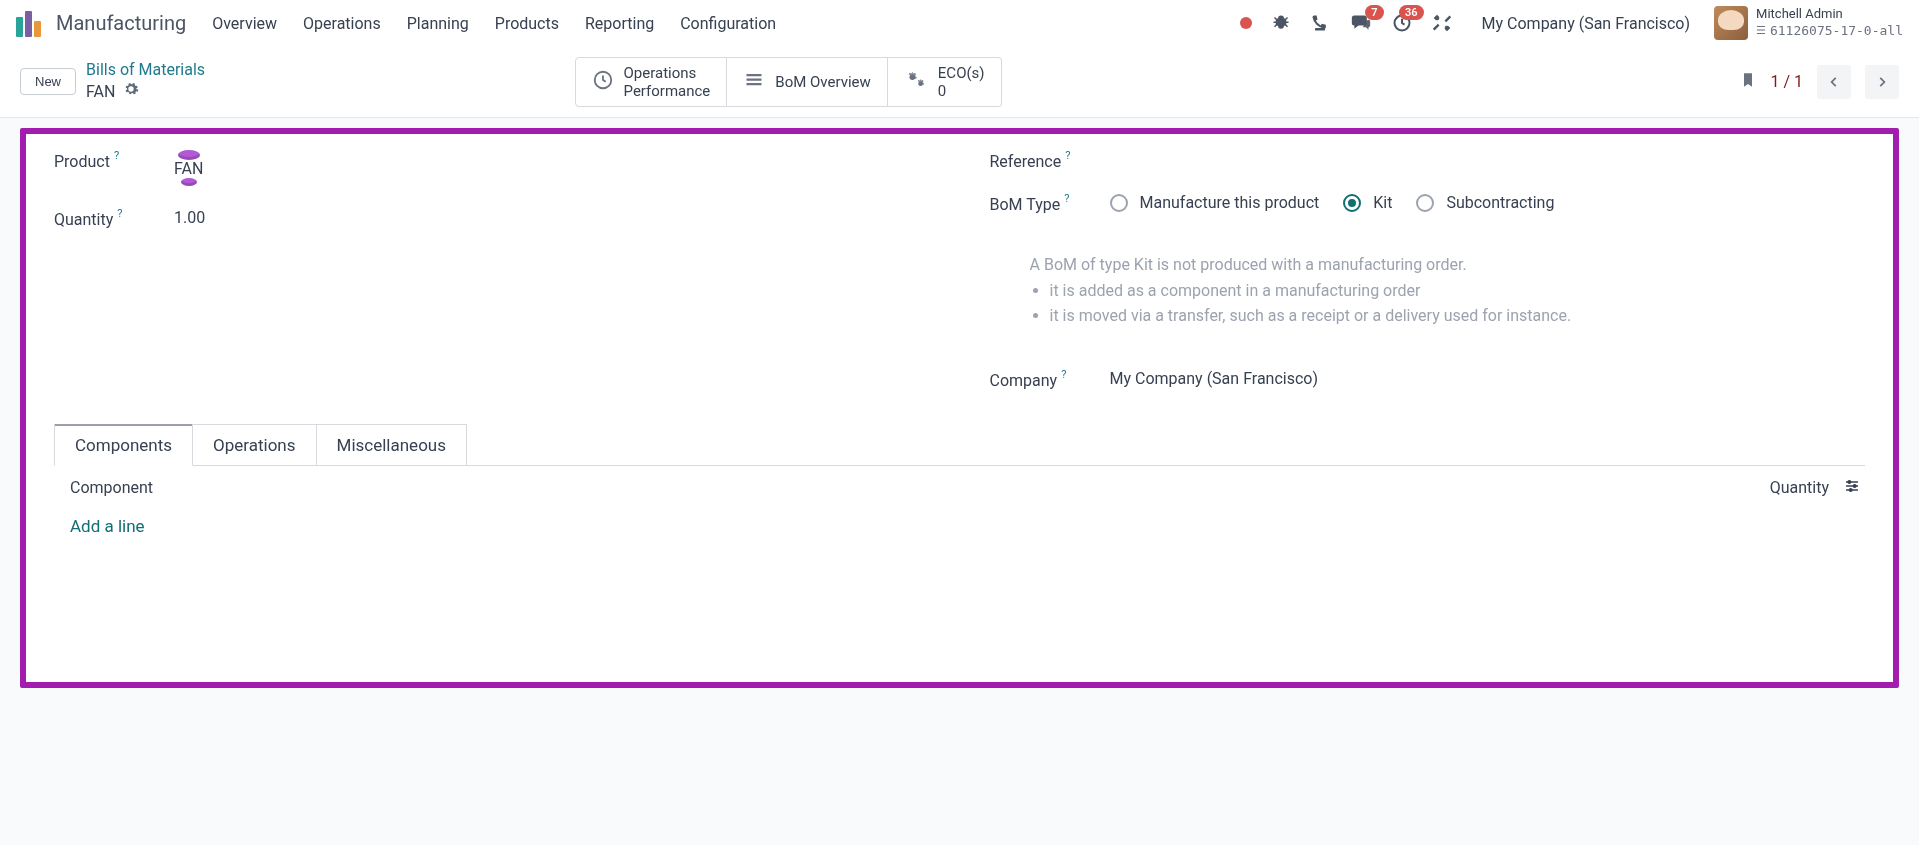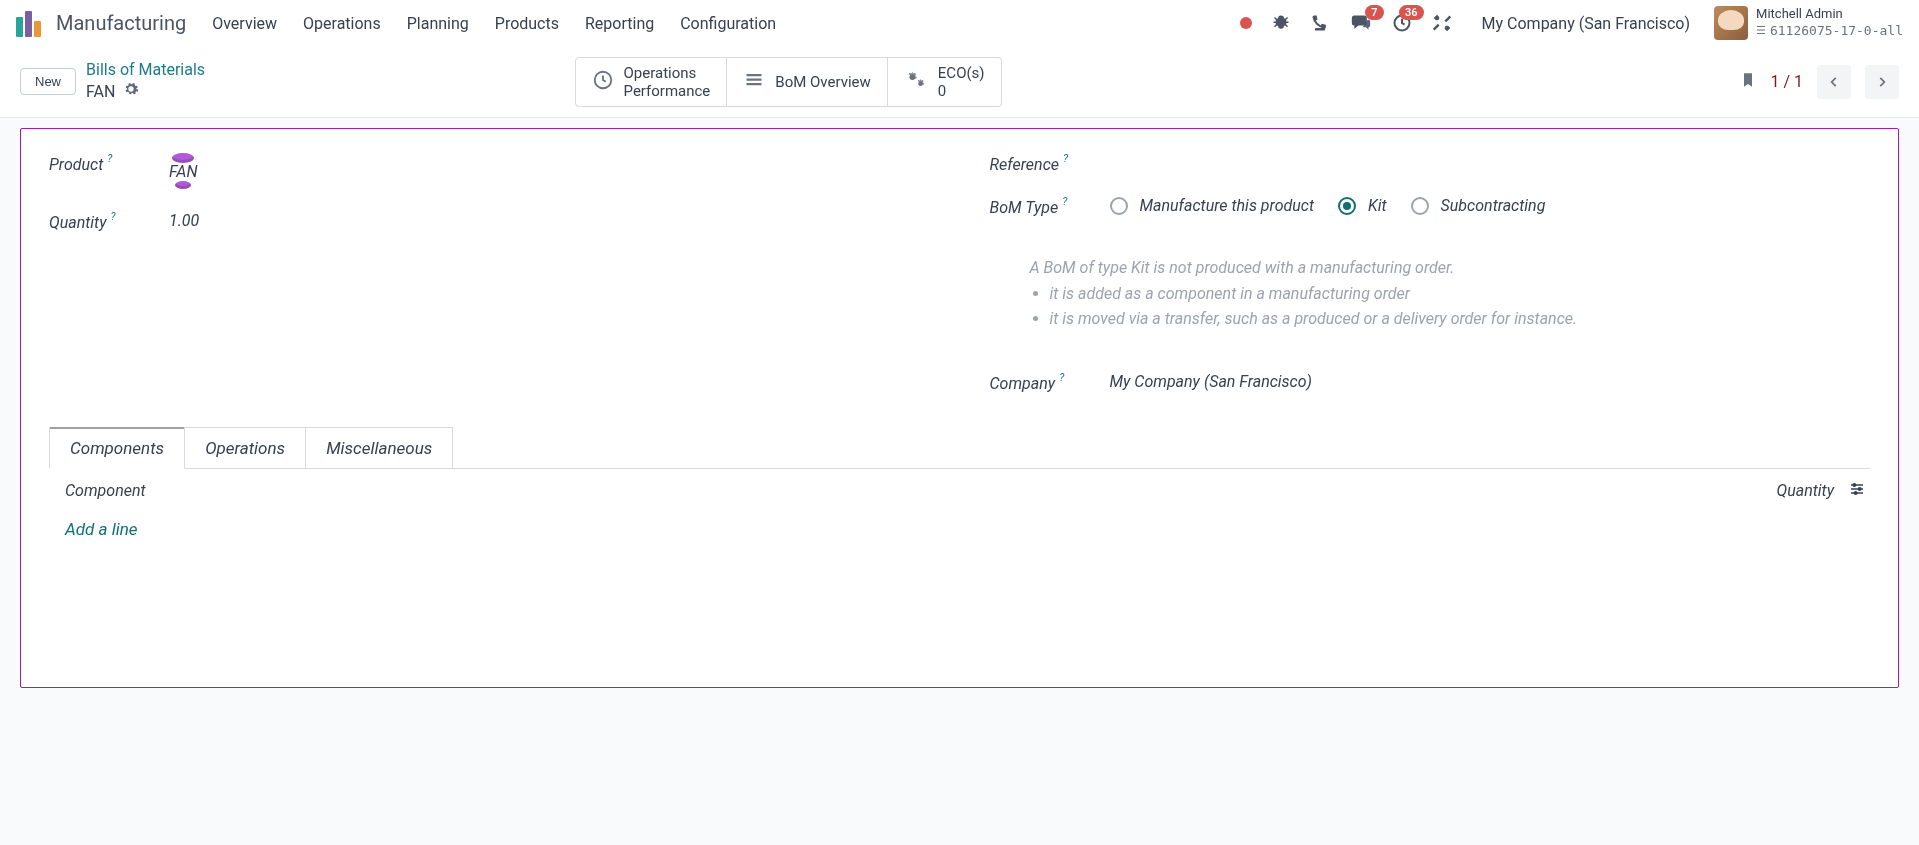--- a/index.html
+++ b/index.html
@@ -118,26 +118,25 @@
     width: 34px; height: 34px; display:flex; align-items:center; justify-content:center;
     background:#f3f4f6; color:#6b7280; cursor:pointer; border-radius:3px;
   }
 
   
   .sheet-wrap { padding: 10px 20px 0 20px; height: calc(845px - 46px - 72px); overflow:auto; }
   .sheet-wrap::-webkit-scrollbar { width:10px; }
   .sheet-wrap::-webkit-scrollbar-thumb { background:#c7cdd4; border-radius:5px; }
   .sheet {
     background: #fff;
-    border: 1px solid #a21caf;
+    border: 6px solid #a21caf;
     border-radius: 2px;
-    padding: 24px 28px 8px 28px;
+    padding: 16px 28px 8px 28px;
     min-height: 560px;
     position: relative;
-    font-style: italic;
   }
   .form-grid { display: flex; gap: 60px; }
   .col { flex: 1; display:flex; flex-direction:column; gap: 22px; }
   .field-row { display:flex; align-items:flex-start; gap: 30px; }
   .field-label {
     width: 90px;
     font-size: 16px;
     color: #374151;
     display:flex; align-items:center; gap:4px;
     padding-top: 2px;
@@ -394,21 +393,21 @@
               <span class="radio-circle"></span>
               <span>Subcontracting</span>
             </div>
           </div>
         </div>
 
         <div class="kit-desc">
           <div>A BoM of type Kit is not produced with a manufacturing order.</div>
           <ul>
             <li>it is added as a component in a manufacturing order</li>
-            <li>it is moved via a transfer, such as a produced or a delivery order for instance.</li>
+            <li>it is moved via a transfer, such as a receipt or a delivery used for instance.</li>
           </ul>
         </div>
 
         <div class="field-row" style="margin-top:18px;">
           <div class="field-label">
             <span>Company</span>
             <span class="help-q">?</span>
           </div>
           <div class="field-value">My Company (San Francisco)</div>
         </div>

